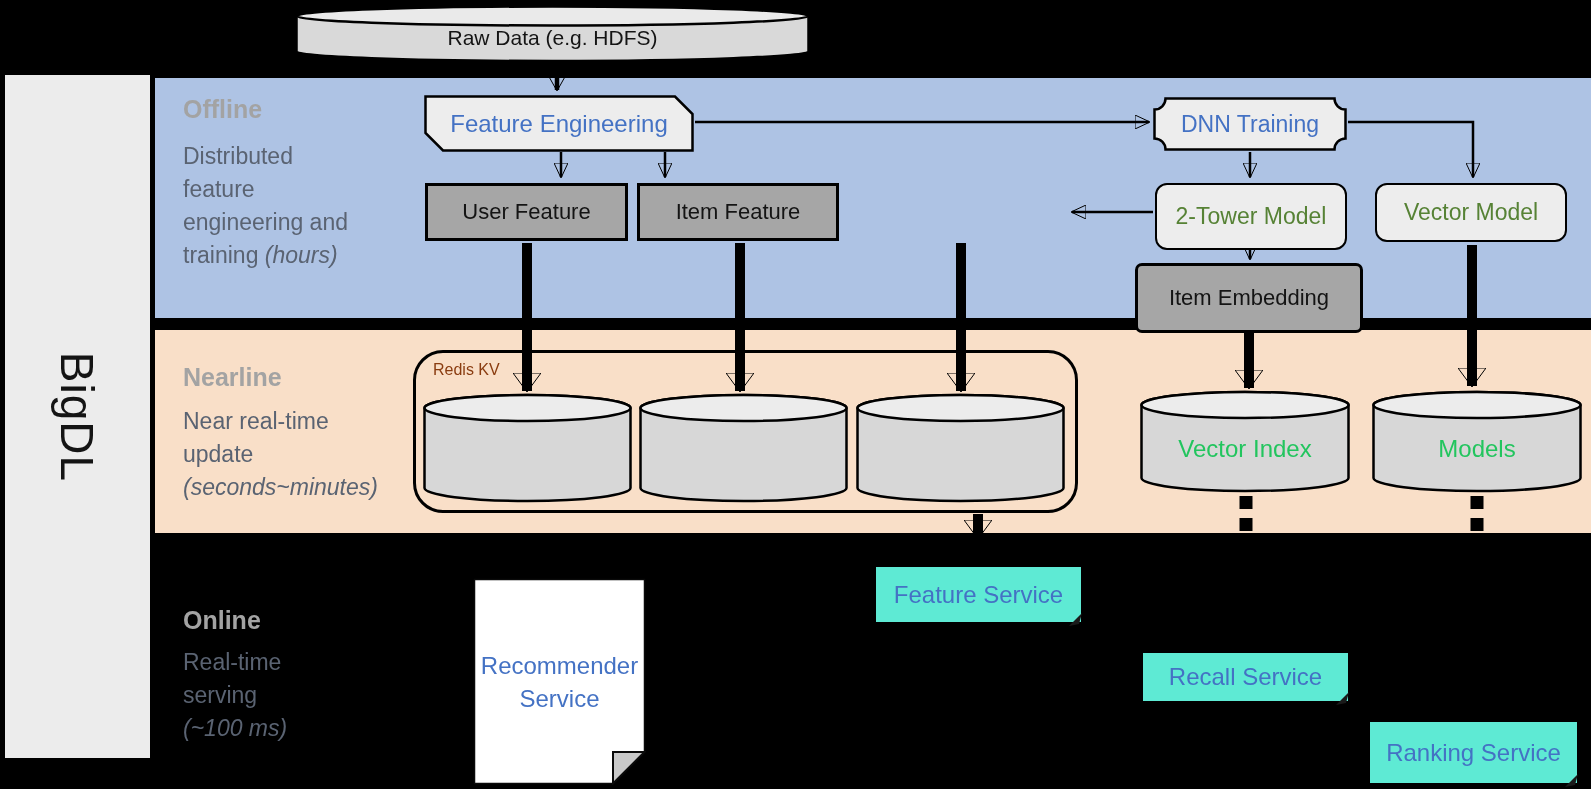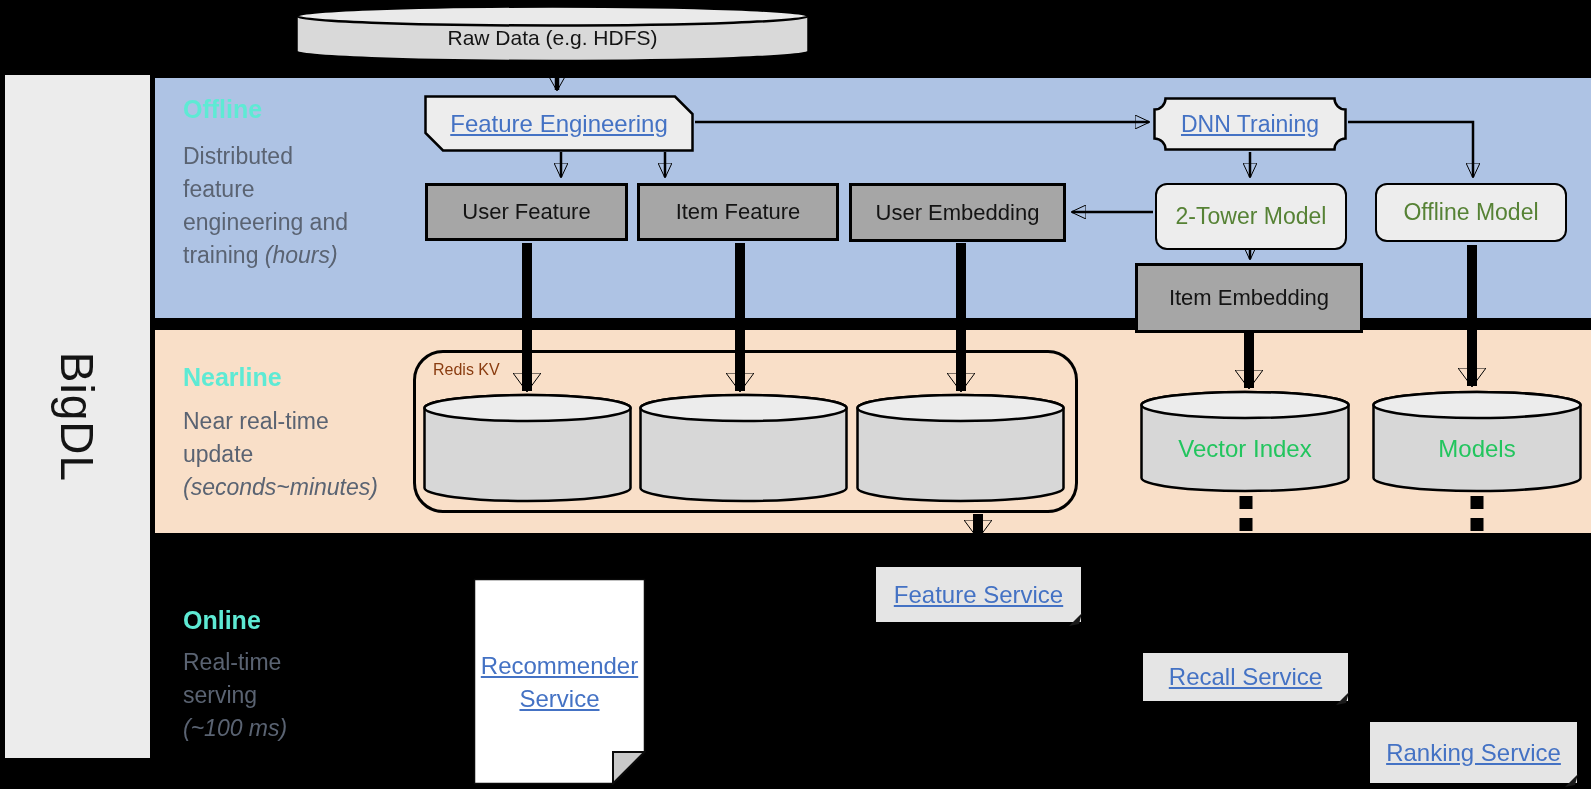--- a/index.html
+++ b/index.html
@@ -5,31 +5,31 @@
   html,body{margin:0;padding:0;background:#000;}
   .stage{position:relative;width:1591px;height:789px;background:#000;overflow:hidden;
          font-family:"Liberation Sans",sans-serif;}
   .abs{position:absolute;}
   .band{position:absolute;left:155px;width:1436px;}
   .band.offline{top:78px;height:240px;background:#aec3e4;}
   .band.nearline{top:330px;height:203px;background:#f9dfc8;}
   .brand{position:absolute;left:5px;top:75px;width:145px;height:683px;background:#ececec;
          display:flex;align-items:center;justify-content:center;}
   .brand span{transform:rotate(90deg);font-size:46px;color:#141414;letter-spacing:1px;white-space:nowrap;}
-  .band-title{font-size:25px;font-weight:600;color:#5eead4;}
+  .band-title{font-size:25px;font-weight:600;color:#a3a3a3;}
   .band-desc{font-size:23px;color:#5a6372;line-height:33px;}
   .band-desc .it{font-style:italic;}
   .node{position:absolute;display:flex;align-items:center;justify-content:center;text-align:center;}
   .node .shape{position:absolute;left:0;top:0;width:100%;height:100%;}
   .node .lbl{position:relative;z-index:2;white-space:nowrap;}
   .graybox{background:#a6a6a6;border:3px solid #000;box-sizing:border-box;}
   .roundbox{background:#ededed;border:2.5px solid #000;border-radius:12px;box-sizing:border-box;}
   .redis-frame{border:3.5px solid #000;border-radius:30px;box-sizing:border-box;}
-  .whitebox{background:#e5e5e5;}
-  .blue{color:#4472c4;text-decoration:underline;}
+  .whitebox{background:#5eead4;}
+  .blue{color:#4472c4;}
   .green{color:#568235;}
   .brown{color:#22c55e;}
   .dark{color:#141414;}
   .connectors{position:absolute;left:0;top:0;z-index:2;}
   .connectors path{fill:none;stroke:#000;}
   .thin{stroke-width:2.5px;}
   .med{stroke-width:4.5px;}
   .thick{stroke-width:10px;}
   .dashedln{stroke-width:13px;stroke-dasharray:13 9;}
   .z3{z-index:3;}
@@ -126,32 +126,29 @@
     </svg>
     <span class="lbl blue" style="font-size:23px;">DNN Training</span>
   </div>
 
   <div class="node graybox z3" style="left:425px;top:183px;width:203px;height:58px;">
     <span class="lbl dark" style="font-size:22px;">User Feature</span>
   </div>
   <div class="node graybox z3" style="left:637px;top:183px;width:202px;height:58px;">
     <span class="lbl dark" style="font-size:22px;">Item Feature</span>
   </div>
-  <div class="node graybox z3" style="left:849px;top:183px;width:217px;height:59px;">
-    <span class="lbl dark" style="font-size:22px;">User Embedding</span>
-  </div>
 
   <div class="node roundbox z3" style="left:1155px;top:183px;width:192px;height:67px;">
     <span class="lbl green" style="font-size:23px;">2-Tower Model</span>
   </div>
   <div class="node roundbox z3" style="left:1375px;top:183px;width:192px;height:59px;">
-    <span class="lbl green" style="font-size:23px;">Offline Model</span>
-  </div>
-
-  <div class="node graybox z3" style="left:1135px;top:263px;width:228px;height:70px;">
+    <span class="lbl green" style="font-size:23px;">Vector Model</span>
+  </div>
+
+  <div class="node graybox z3" style="left:1135px;top:263px;width:228px;height:70px;border-radius:7px;">
     <span class="lbl dark" style="font-size:22px;">Item Embedding</span>
   </div>
 
   <div class="abs redis-frame z3" style="left:413px;top:350px;width:665px;height:163px;">
     <span class="abs" style="left:17px;top:8px;font-size:16px;color:#8a3c10;">Redis KV</span>
   </div>
 
   <div class="node z3" style="left:423px;top:393px;width:209px;height:110px;">
     <svg class="shape" viewBox="0 0 209 110" preserveAspectRatio="none">
       <path d="M1.5 15 A103 13 0 0 1 207.5 15 L207.5 95 A103 13 0 0 1 1.5 95 Z" fill="#d7d7d7" stroke="#000" stroke-width="2.5"></path>

